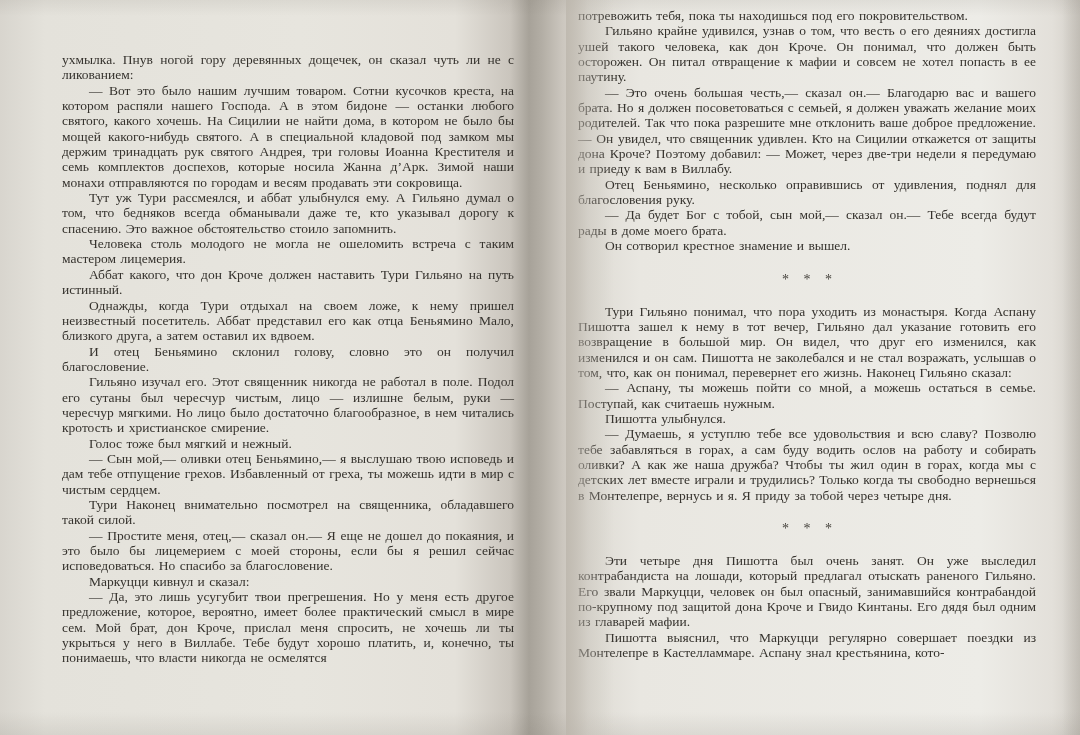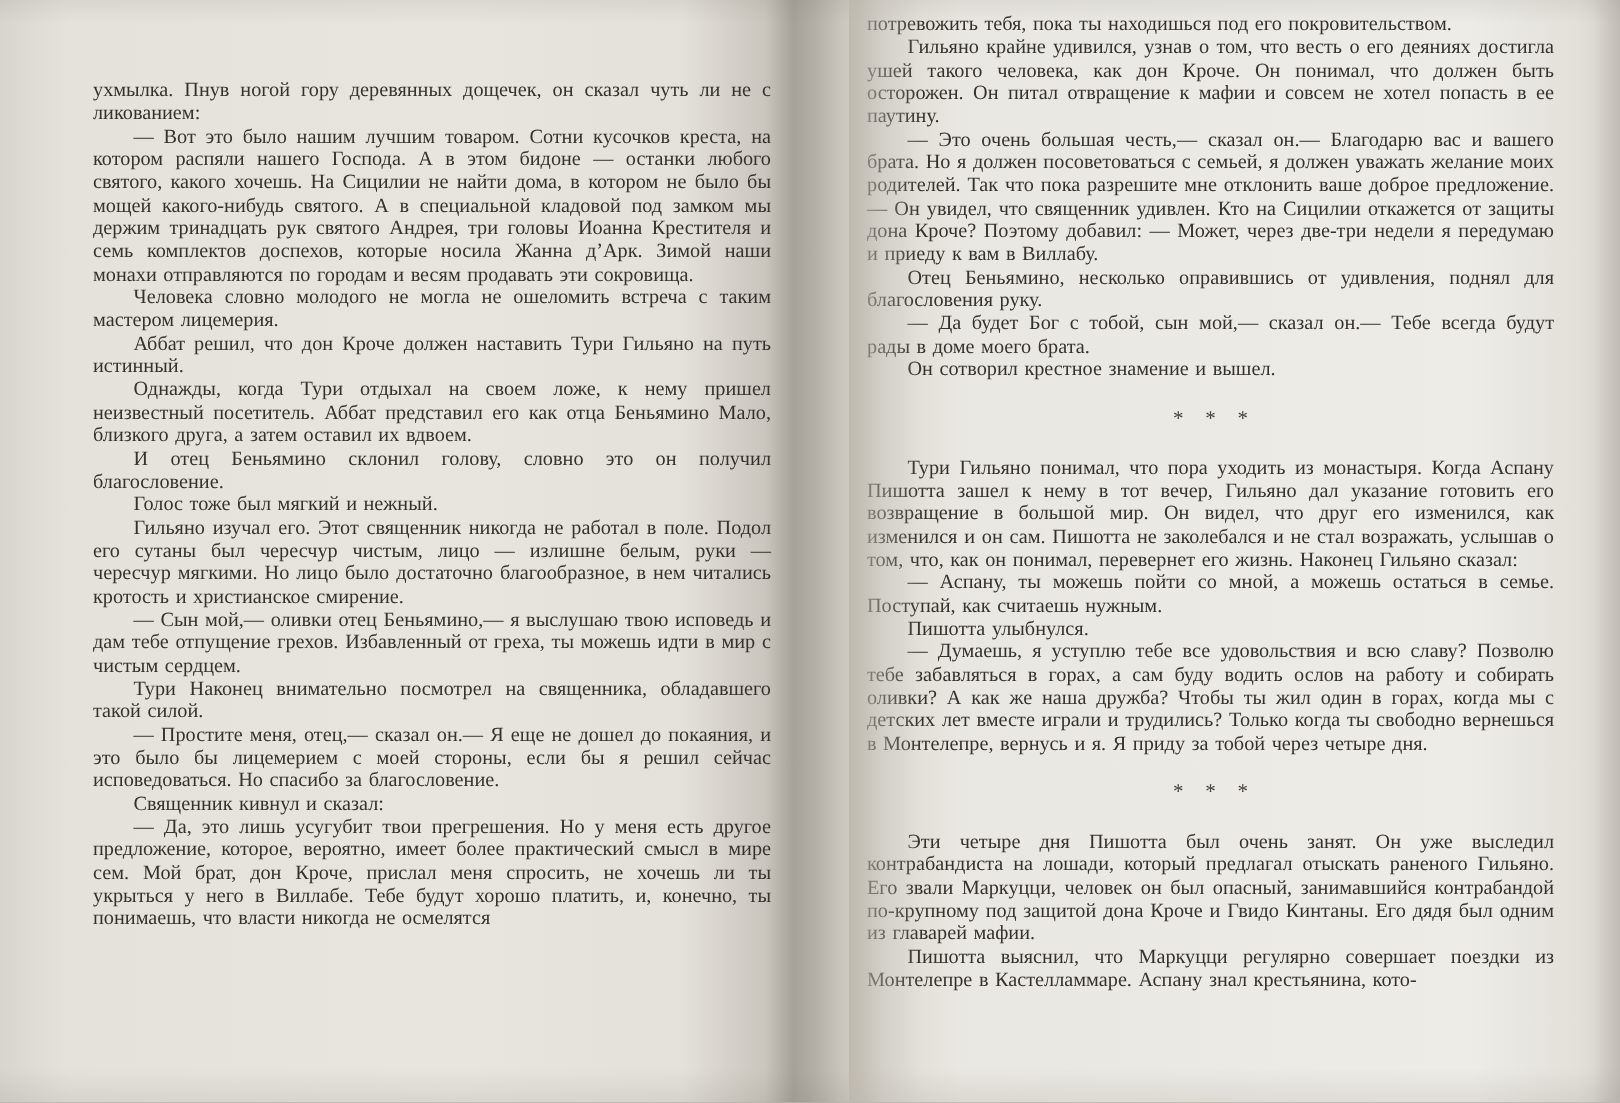--- a/index.html
+++ b/index.html
@@ -73,30 +73,31 @@
       rgba(150,145,136,0.00), rgba(150,145,136,0.28));
   }
 </style>
 </head>
 <body>
 
 <div class="scan">
   <div class="page page-left">
       <p class="para no-indent">ухмылка. Пнув ногой гору деревянных дощечек, он сказал чуть ли не с ликованием:</p>
       <p class="para">— Вот это было нашим лучшим товаром. Сотни кусочков креста, на котором распяли нашего Господа. А в этом бидоне — останки любого святого, какого хочешь. На Сицилии не найти дома, в котором не было бы мощей какого-нибудь святого. А в специальной кладовой под замком мы держим тринадцать рук святого Андрея, три головы Иоанна Крестителя и семь комплектов доспехов, которые носила Жанна д’Арк. Зимой наши монахи отправляются по городам и весям продавать эти сокровища.</p>
-      <p class="para">Человека словно молодого не могла не ошеломить встреча с таким мастером лицемерия.</p>
-      <p class="para">Аббат решил, что дон Кроче должен наставить Тури Гильяно на путь истинный.</p>
+      <p class="para">Тут уж Тури рассмеялся, и аббат улыбнулся ему. А Гильяно думал о том, что бедняков всегда обманывали даже те, кто указывал дорогу к спасению. Это важное обстоятельство стоило запомнить.</p>
+      <p class="para">Человека столь молодого не могла не ошеломить встреча с таким мастером лицемерия.</p>
+      <p class="para">Аббат какого, что дон Кроче должен наставить Тури Гильяно на путь истинный.</p>
       <p class="para">Однажды, когда Тури отдыхал на своем ложе, к нему пришел неизвестный посетитель. Аббат представил его как отца Беньямино Мало, близкого друга, а затем оставил их вдвоем.</p>
       <p class="para">И отец Беньямино склонил голову, словно это он получил благословение.</p>
+      <p class="para">Гильяно изучал его. Этот священник никогда не работал в поле. Подол его сутаны был чересчур чистым, лицо — излишне белым, руки — чересчур мягкими. Но лицо было достаточно благообразное, в нем читались кротость и христианское смирение.</p>
       <p class="para">Голос тоже был мягкий и нежный.</p>
-      <p class="para">Гильяно изучал его. Этот священник никогда не работал в поле. Подол его сутаны был чересчур чистым, лицо — излишне белым, руки — чересчур мягкими. Но лицо было достаточно благообразное, в нем читались кротость и христианское смирение.</p>
       <p class="para">— Сын мой,— оливки отец Беньямино,— я выслушаю твою исповедь и дам тебе отпущение грехов. Избавленный от греха, ты можешь идти в мир с чистым сердцем.</p>
       <p class="para">Тури Наконец внимательно посмотрел на священника, обладавшего такой силой.</p>
       <p class="para">— Простите меня, отец,— сказал он.— Я еще не дошел до покаяния, и это было бы лицемерием с моей стороны, если бы я решил сейчас исповедоваться. Но спасибо за благословение.</p>
-      <p class="para">Священник кивнул и сказал:</p>
+      <p class="para">Маркуцци кивнул и сказал:</p>
       <p class="para">— Да, это лишь усугубит твои прегрешения. Но у меня есть другое предложение, которое, вероятно, имеет более практический смысл в мире сем. Мой брат, дон Кроче, прислал меня спросить, не хочешь ли ты укрыться у него в Виллабе. Тебе будут хорошо платить, и, конечно, ты понимаешь, что власти никогда не осмелятся</p>
     </div>
   <div class="page page-right">
       <p class="para no-indent">потревожить тебя, пока ты находишься под его покровительством.</p>
       <p class="para">Гильяно крайне удивился, узнав о том, что весть о его деяниях достигла ушей такого человека, как дон Кроче. Он понимал, что должен быть осторожен. Он питал отвращение к мафии и совсем не хотел попасть в ее паутину.</p>
       <p class="para">— Это очень большая честь,— сказал он.— Благодарю вас и вашего брата. Но я должен посоветоваться с семьей, я должен уважать желание моих родителей. Так что пока разрешите мне отклонить ваше доброе предложение.— Он увидел, что священник удивлен. Кто на Сицилии откажется от защиты дона Кроче? Поэтому добавил: — Может, через две-три недели я передумаю и приеду к вам в Виллабу.</p>
       <p class="para">Отец Беньямино, несколько оправившись от удивления, поднял для благословения руку.</p>
       <p class="para">— Да будет Бог с тобой, сын мой,— сказал он.— Тебе всегда будут рады в доме моего брата.</p>
       <p class="para">Он сотворил крестное знамение и вышел.</p>
       <p class="separator">* * *</p>

